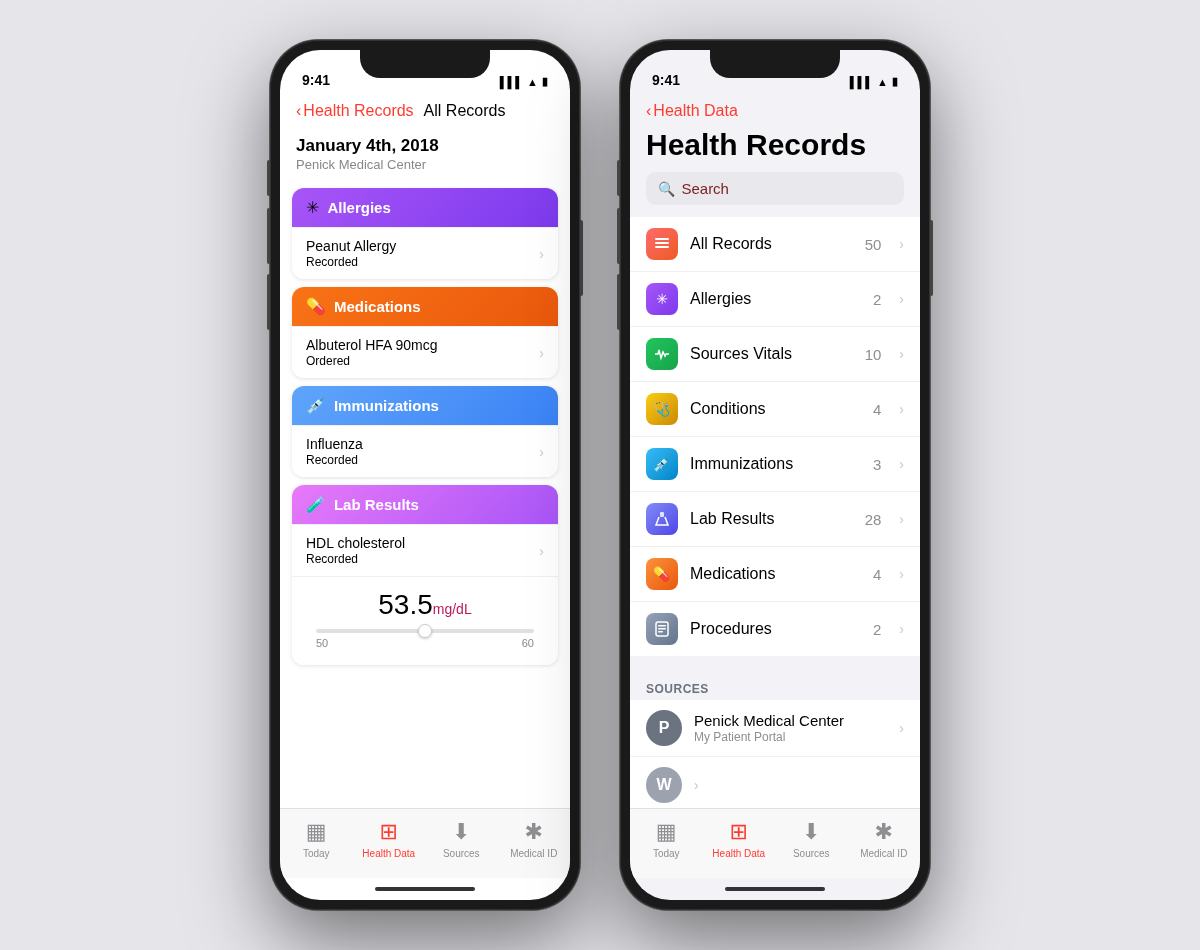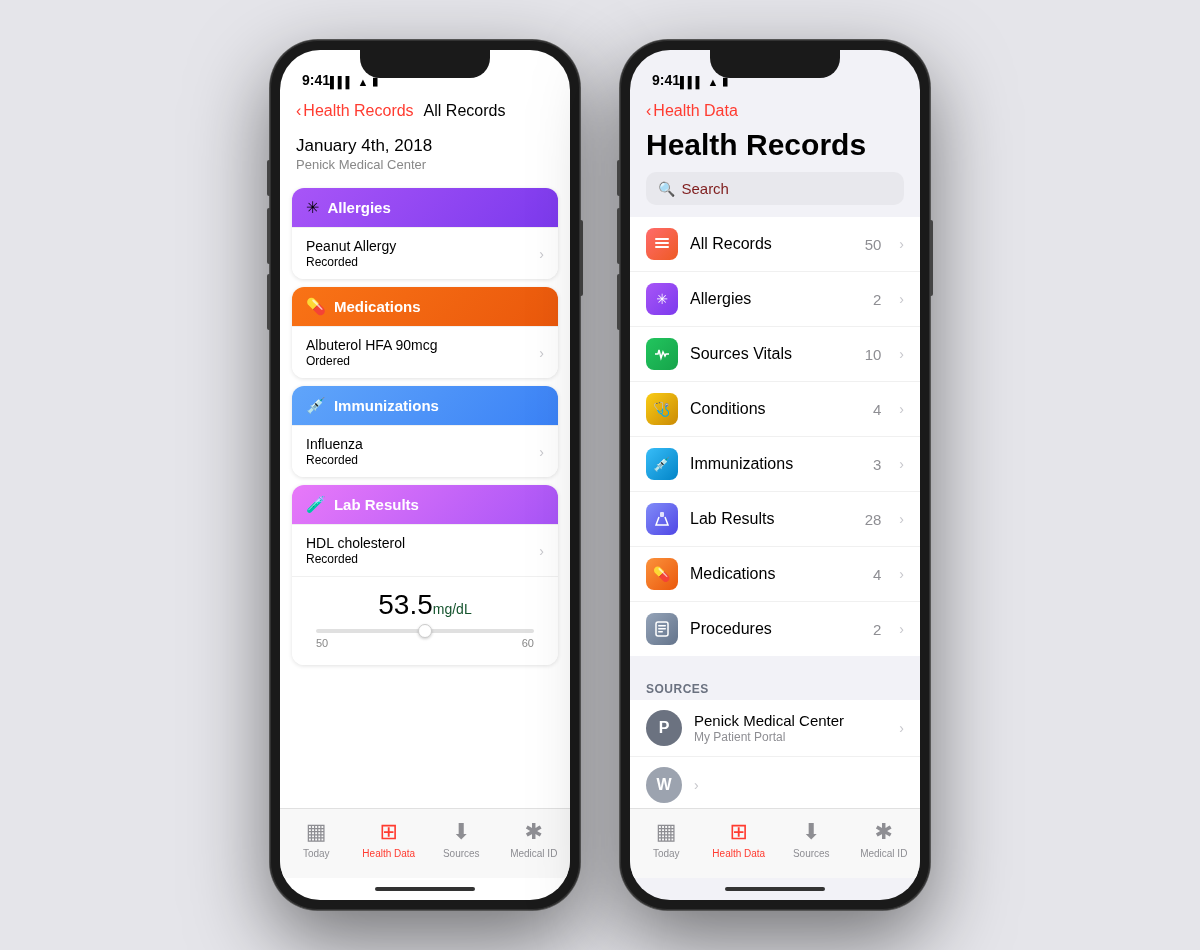--- a/index.html
+++ b/index.html
@@ -51,21 +51,21 @@
       background: #1a1a1a;
       border-radius: 0 0 20px 20px;
       z-index: 10;
     }
 
     
     .status-bar {
       height: 44px;
       display: flex;
       align-items: flex-end;
-      justify-content: flex-start;
+      justify-content: space-between;
       padding: 0 22px 6px;
       font-size: 12px;
       font-weight: 600;
       flex-shrink: 0;
       position: relative;
       z-index: 5;
     }
 
     .status-time { font-size: 14px; font-weight: 700; }
     .status-icons { display: flex; align-items: center; gap: 4px; font-size: 11px; }
@@ -97,21 +97,21 @@
       overflow-x: hidden;
       padding: 0 0 10px;
     }
 
     .scroll-area::-webkit-scrollbar { display: none; }
 
     
     .date-header {
       padding: 12px 16px 8px;
     }
-    .date-text { font-size: 17px; font-weight: 400; }
+    .date-text { font-size: 17px; font-weight: 700; }
     .date-subtitle { font-size: 13px; color: #888; margin-top: 1px; }
 
     .category-section {
       margin: 8px 12px;
       border-radius: 12px;
       overflow: hidden;
       background: #fff;
       box-shadow: 0 1px 4px rgba(0,0,0,0.12);
     }
 
@@ -145,21 +145,21 @@
     .chevron { color: #c7c7cc; font-size: 14px; }
 
     
     .lab-value-container {
       padding: 12px 16px 16px;
       background: #fff;
       text-align: center;
       border-top: 1px solid #f0f0f0;
     }
 
-    .lab-unit { font-size: 14px; color: #14532d; }
+    .lab-unit { font-size: 14px; color: #be185d; }
 
     .lab-slider-container {
       margin-top: 8px;
     }
 
     .lab-slider-track {
       height: 4px;
       background: #e0e0e0;
       border-radius: 2px;
       position: relative;

